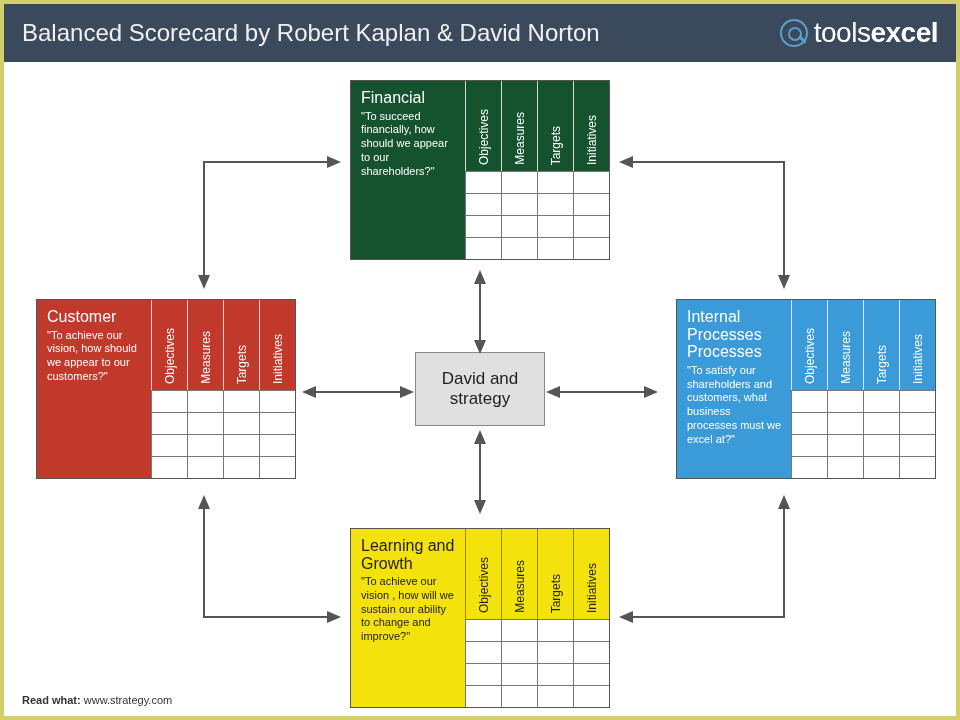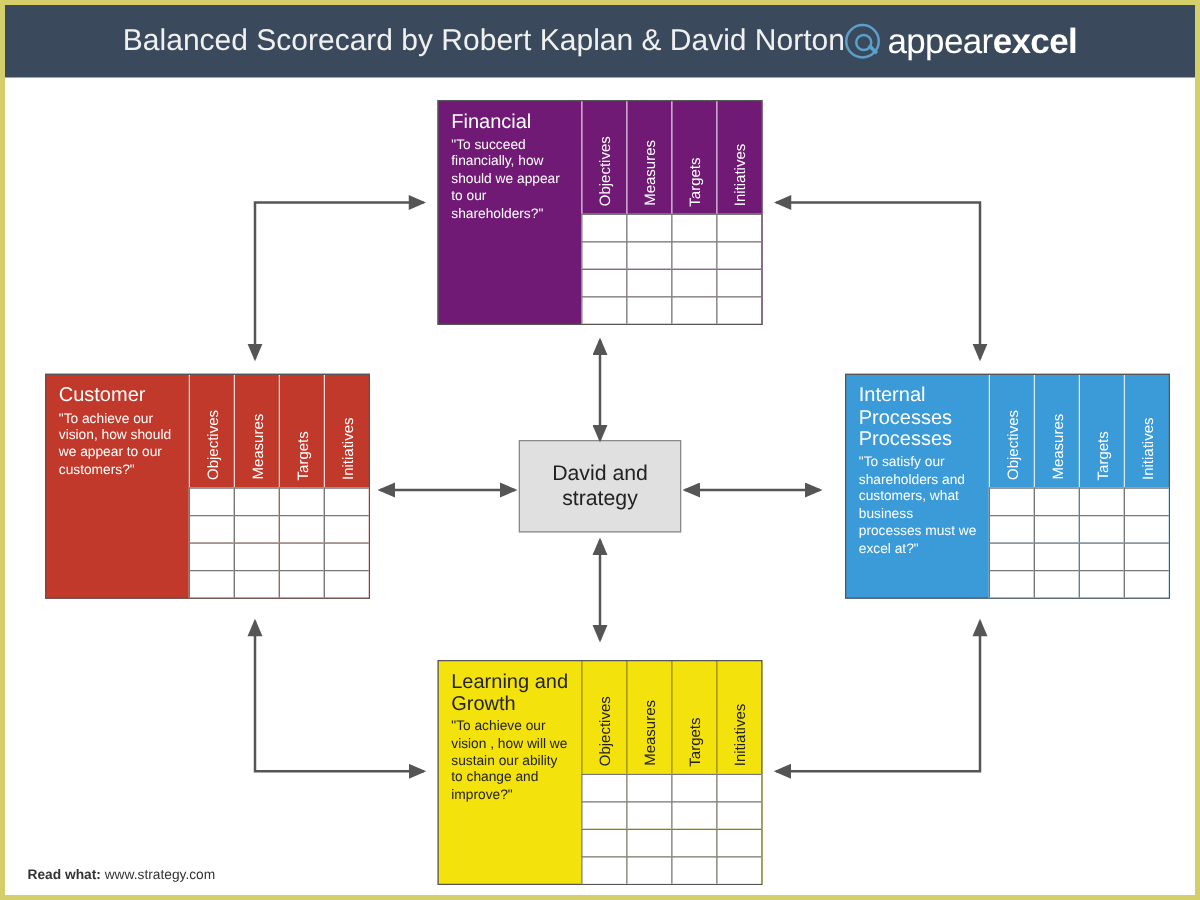--- a/index.html
+++ b/index.html
@@ -3,21 +3,21 @@
 <meta charset="utf-8">
 <style>
   * { box-sizing: border-box; margin: 0; padding: 0; }
   body { font-family: Arial, Helvetica, sans-serif; background: #fff; }
   .page {
     width: 960px; height: 720px; position: relative;
     border: 4px solid #d4cf6a; background: #fff;
   }
   .header {
     height: 58px; background: #3a4a5c;
-    display: flex; align-items: center; justify-content: center;
+    display: flex; align-items: center; justify-content: space-between;
     padding: 0 18px;
   }
   .header-title { color: #f0f0f0; font-size: 24px; font-weight: 400; }
   .logo { display: flex; align-items: center; gap: 6px; color: #fff; }
   .logo-text { font-weight: 400; font-size: 28px; letter-spacing: -0.5px; }
   .logo-text .bold { font-weight: 700; }
   .logo-icon {
     width: 28px; height: 28px; border: 2.5px solid #5aa0c8; border-radius: 50%;
     position: relative; display: inline-block;
   }
@@ -69,21 +69,21 @@
     writing-mode: vertical-rl; transform: rotate(180deg);
     font-size: 12px; color: #fff;
   }
   .quad .grid-col .rows .row {
     height: 22px; display: flex;
   }
   .quad .grid-col .rows .row .cell {
     flex: 1; background: #fff; border-left: 1px solid #777; border-top: 1px solid #777;
   }
 
-  .green  { background: #701a75; justify-content: flex-end; }
+  .green  { background: #14532d; justify-content: flex-end; }
   .red    { background: #c0392b; }
   .blue   { background: #3b9ad8; }
   .yellow { background: #f4e20c; }
   .yellow, .yellow .heads .hcell span, .yellow .text-col { color: #222 !important; }
   .yellow .heads .hcell { border-left-color: rgba(0,0,0,0.4) !important; }
 
   
   .arrow { position: absolute; pointer-events: none; }
 
   .readmore {
@@ -93,21 +93,21 @@
 </style>
 </head>
 <body>
 
 <div class="page">
 
   <div class="header">
     <div class="header-title">Balanced Scorecard by Robert Kaplan &amp; David Norton</div>
     <div class="logo">
       <span class="logo-icon"></span>
-      <span class="logo-text"><span>appear</span><span class="bold">excel</span></span>
+      <span class="logo-text"><span>tools</span><span class="bold">excel</span></span>
     </div>
   </div>
 
   <div class="canvas">
 
     <div class="center-box">
       <span>David and strategy</span>
     </div>
 
     <div class="quad green top">

